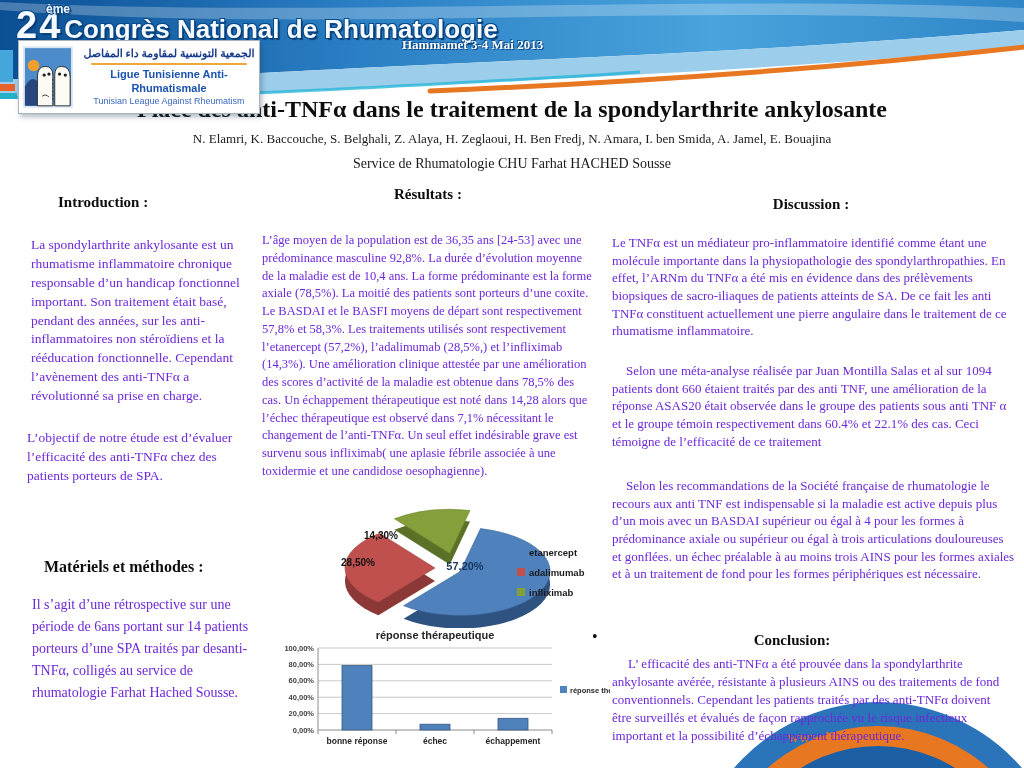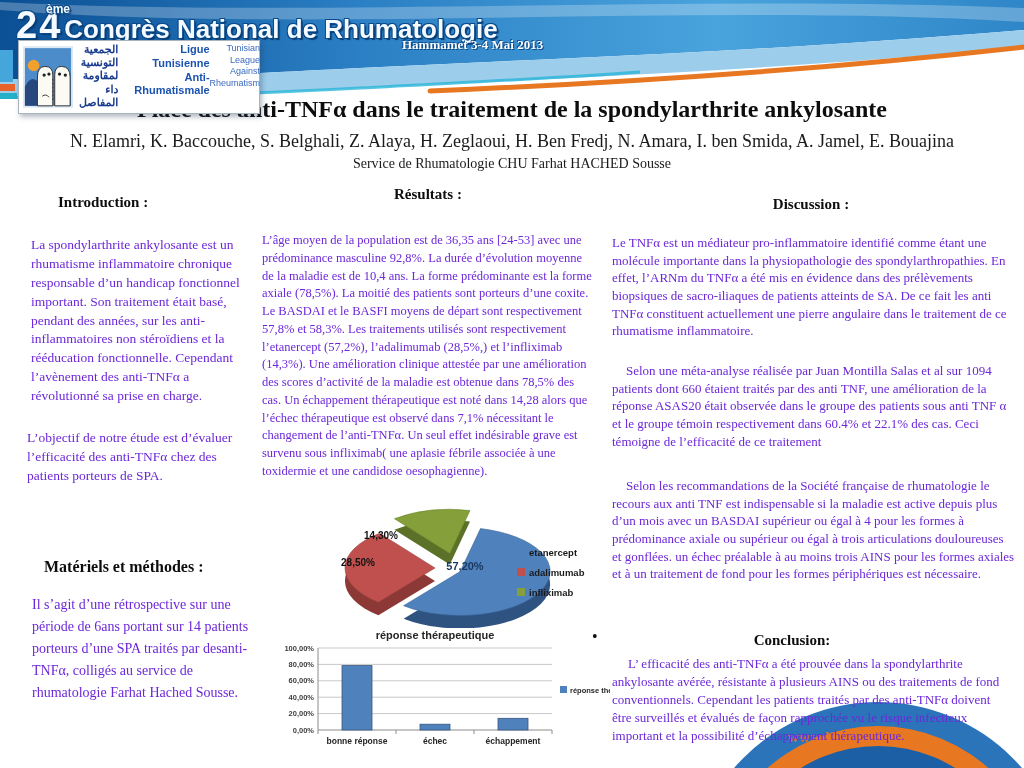--- a/index.html
+++ b/index.html
@@ -27,28 +27,28 @@
   .stripe-blue{top:50px;width:13px;height:32px;background:#45a6dc;}
   .stripe-orange{top:84px;width:15px;height:7px;background:#e8632a;}
   .stripe-teal{top:93px;width:17px;height:6px;background:#23b0c8;}
   
   .logo-card{
     position:absolute;left:18px;top:40px;width:240px;height:72px;background:#fff;
     border:1px solid #aab4be;box-shadow:2px 3px 5px rgba(40,60,90,.35);
     display:flex;align-items:stretch;z-index:5;
   }
   .logo-art{width:54px;padding:3px 2px 3px 4px;display:flex;align-items:center;}
-  .logo-texts{flex:1;display:flex;justify-content:center;text-align:right;padding:2px 4px;}
+  .logo-texts{flex:1;display:flex;flex-direction:column;justify-content:center;text-align:center;padding:2px 4px;}
   .logo-ar{font-size:11px;font-weight:bold;color:#1a3c8f;line-height:1.2;}
   .logo-rule{height:2px;background:#f0a73a;margin:3px 8px 3px 8px;border-radius:1px;}
   .logo-fr{font-family:"Liberation Sans",sans-serif;font-size:11px;font-weight:bold;color:#1a52b0;line-height:1.25;}
   .logo-en{font-family:"Liberation Sans",sans-serif;font-size:9px;color:#3a6abf;line-height:1.3;}
   
   .poster-title{left:0;top:96px;width:100%;text-align:center;font-size:24px;font-weight:bold;color:#0d0d0d;}
-  .poster-authors{left:0;top:131px;width:100%;text-align:center;font-size:18px;color:#1a1a1a;}
+  .poster-authors{left:0;top:131px;width:100%;text-align:center;font-size:13px;color:#1a1a1a;}
   .poster-affil{left:0;top:156px;width:100%;text-align:center;font-size:14px;color:#1a1a1a;}
   
   .h-section{font-weight:bold;font-size:15px;color:#0d0d0d;}
   .para{font-size:13.5px;line-height:1.4;color:#6d28d9;}
   
   .intro-h{left:58px;top:194px;}
   .intro-p1{left:31px;top:236px;width:229px;}
   .intro-p2{left:27px;top:429px;width:233px;}
   .meth-h{left:44px;top:558px;font-size:16px;}
   .meth-p{left:32px;top:594px;width:231px;font-size:14px;line-height:1.58;}

